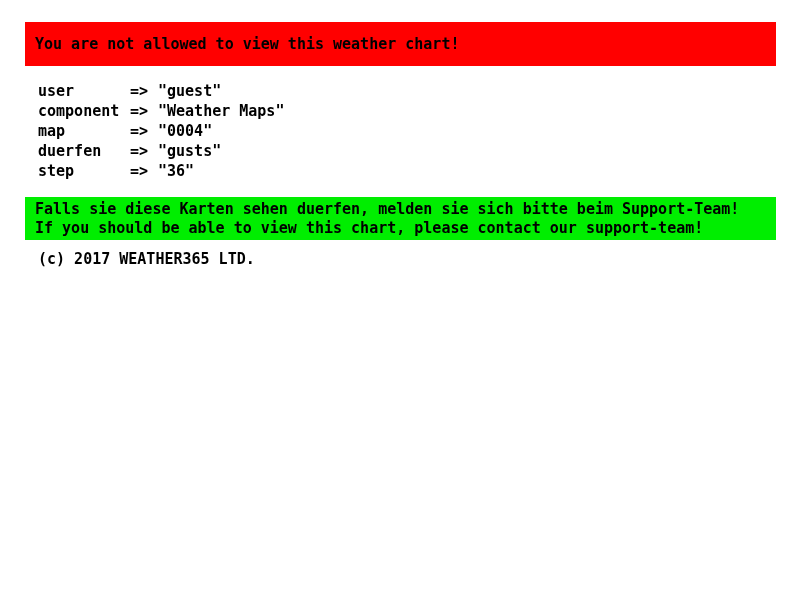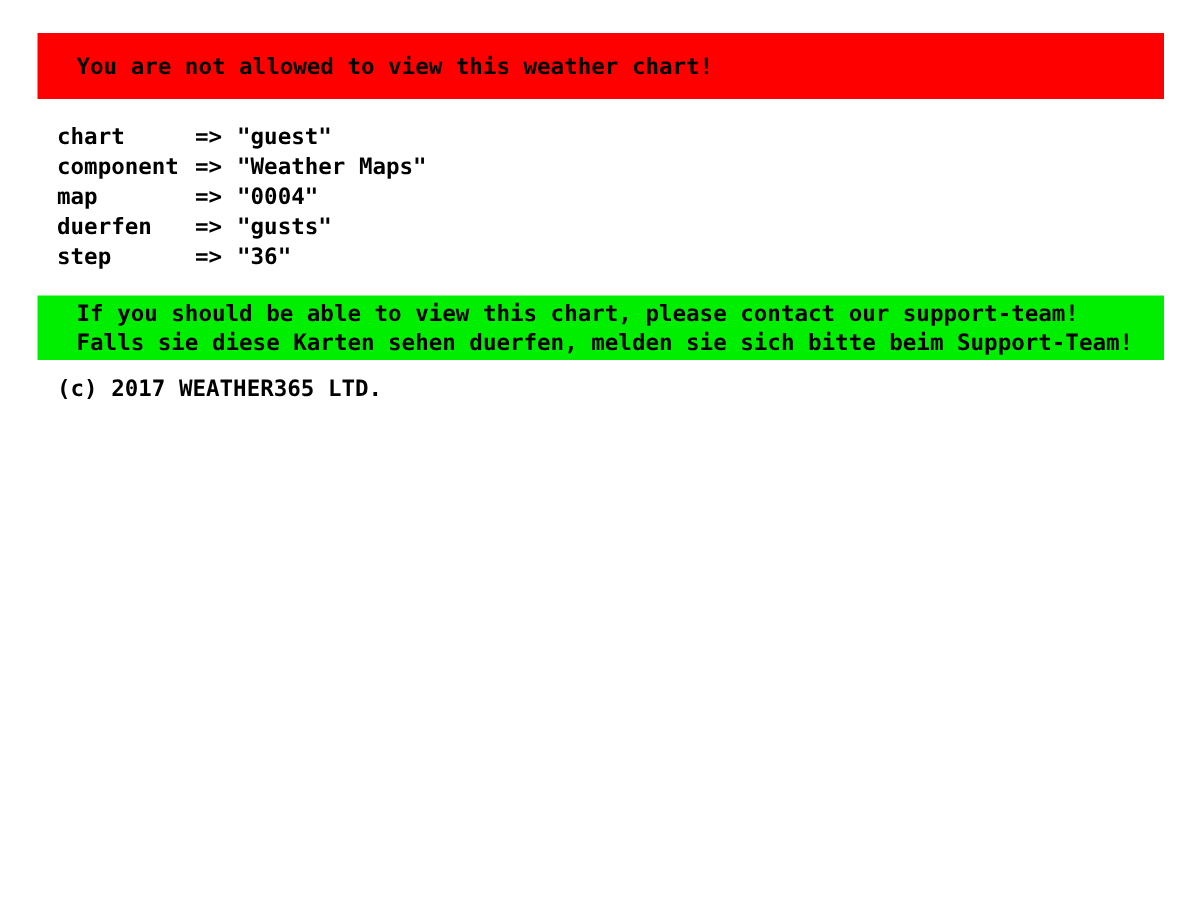--- a/index.html
+++ b/index.html
@@ -13,21 +13,21 @@
     font-family: "DejaVu Sans Mono", "Liberation Mono", monospace;
     font-weight: bold;
     font-size: 15px;
     color: #000000;
     overflow: hidden;
   }
   .banner {
     box-sizing: border-box;
     width: 751px;
     margin-left: 25px;
-    padding-left: 26px;
+    padding-left: 10px;
     display: flex;
     flex-direction: column;
     justify-content: center;
     line-height: 19px;
   }
   .banner-red {
     margin-top: 22px;
     height: 44px;
   }
   .banner-green {
@@ -60,21 +60,21 @@
 <body>
 
 <div>
 
   <div class="banner banner-red" style="background-color: rgb(255, 0, 0);">
     <div>You are not allowed to view this weather chart!</div>
   </div>
 
   <div class="details">
     <div class="detail-row">
-      <span class="detail-key">chart</span>
+      <span class="detail-key">user</span>
       <span class="detail-arrow">=&gt;</span>
       <span class="detail-value">"guest"</span>
     </div>
     <div class="detail-row">
       <span class="detail-key">component</span>
       <span class="detail-arrow">=&gt;</span>
       <span class="detail-value">"Weather Maps"</span>
     </div>
     <div class="detail-row">
       <span class="detail-key">map</span>
@@ -87,21 +87,21 @@
       <span class="detail-value">"gusts"</span>
     </div>
     <div class="detail-row">
       <span class="detail-key">step</span>
       <span class="detail-arrow">=&gt;</span>
       <span class="detail-value">"36"</span>
     </div>
   </div>
 
   <div class="banner banner-green" style="background-color: rgb(0, 238, 0);">
+    <div>Falls sie diese Karten sehen duerfen, melden sie sich bitte beim Support-Team!</div>
     <div>If you should be able to view this chart, please contact our support-team!</div>
-    <div>Falls sie diese Karten sehen duerfen, melden sie sich bitte beim Support-Team!</div>
   </div>
 
   <div class="footer">
     <span>(c) 2017 WEATHER365 LTD.</span>
   </div>
 
 </div>
 
 </body></html>

